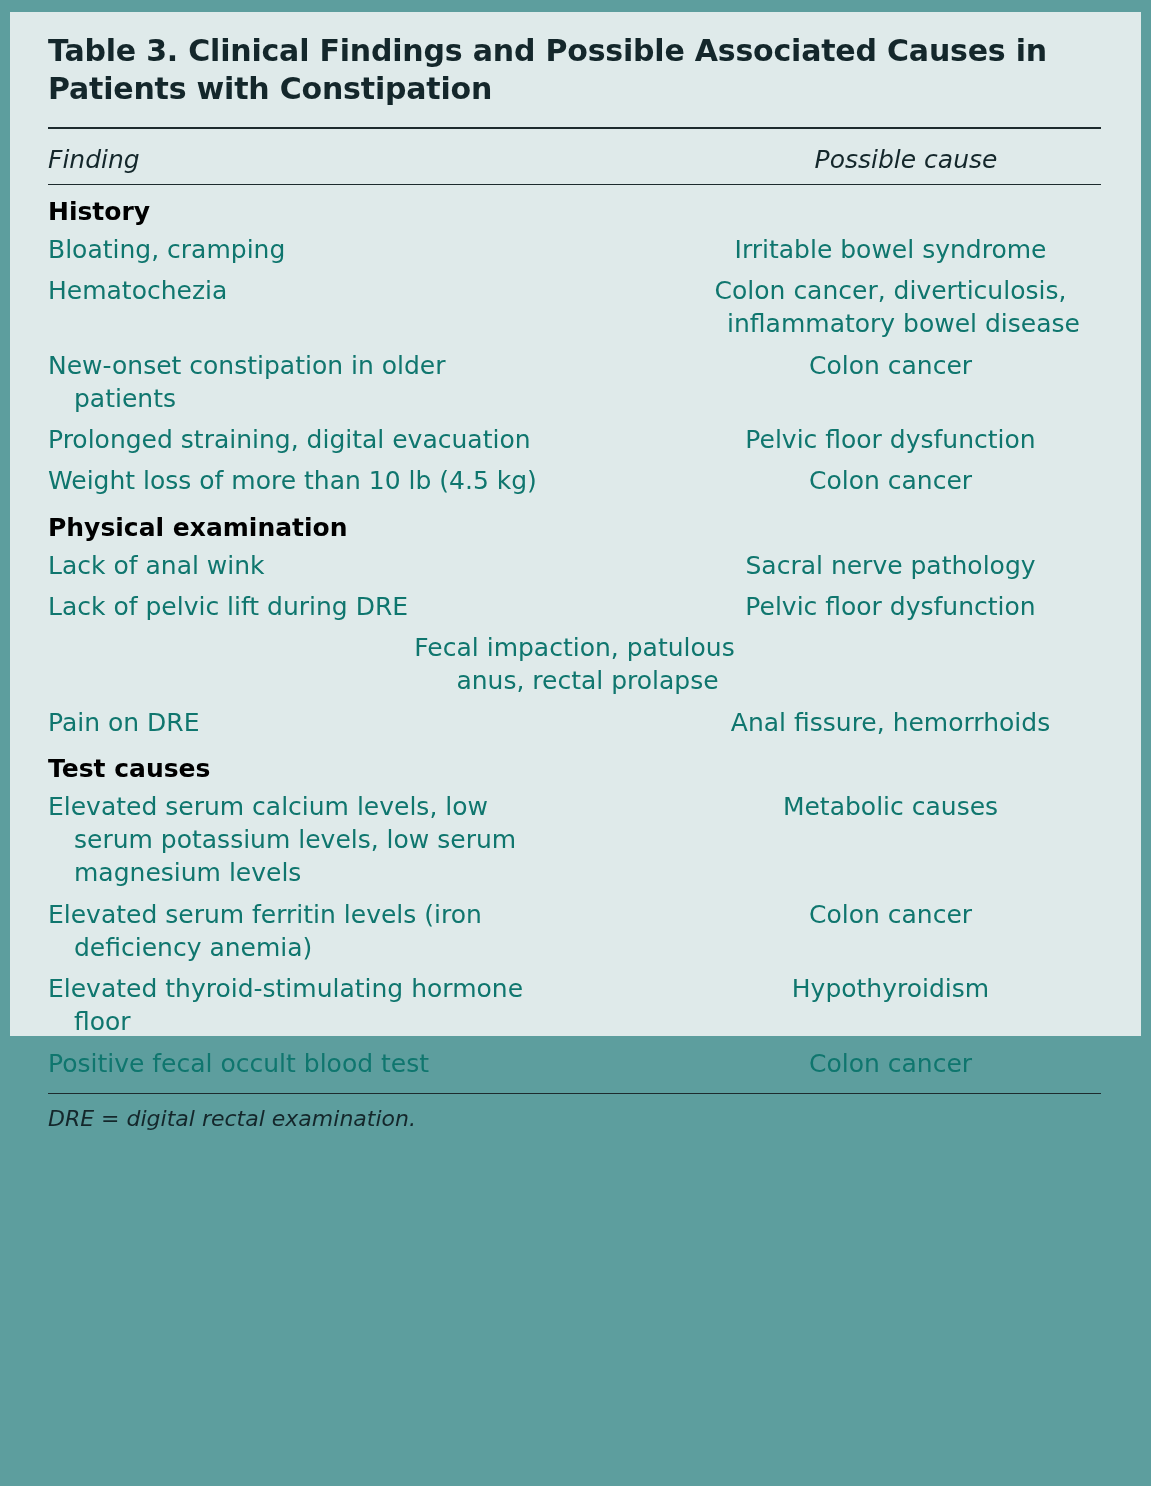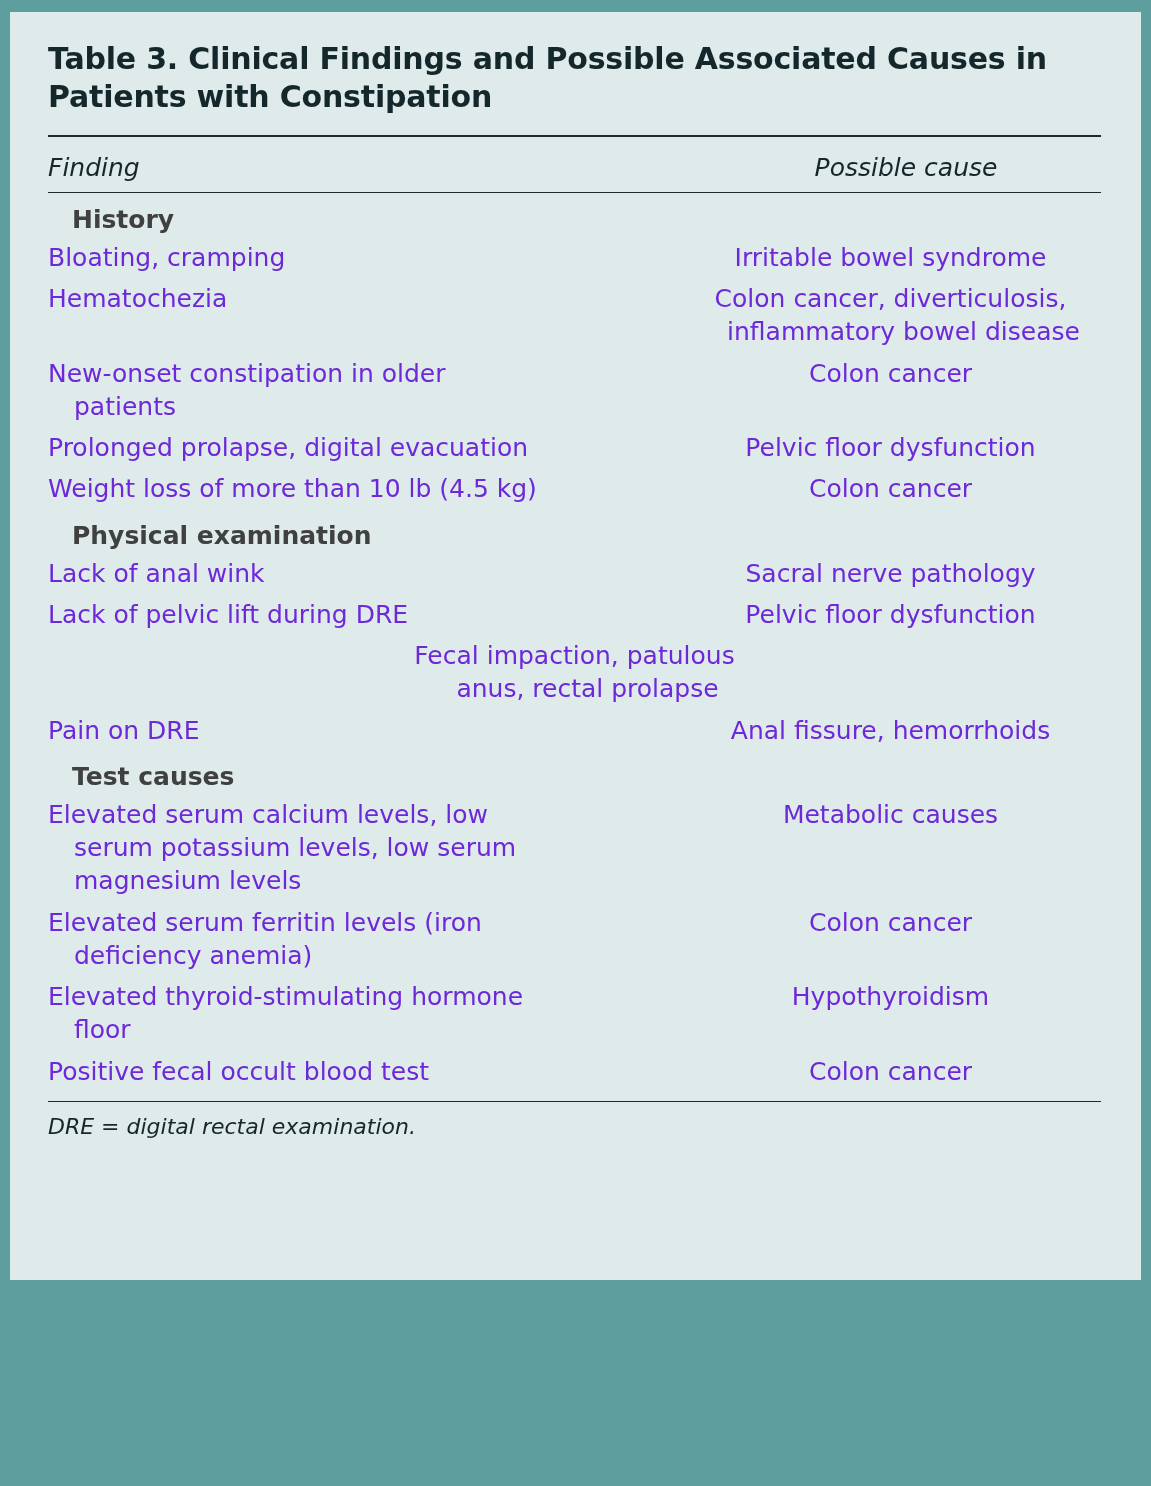--- a/index.html
+++ b/index.html
@@ -11,24 +11,24 @@
     height: 1486px;
     background: #5d9e9e;
     font-family: "DejaVu Sans", sans-serif;
     overflow: hidden;
   }
   .table-card {
     position: absolute;
     left: 10px;
     top: 12px;
     width: 1131px;
-    height: 1268px;
+    height: 1024px;
     background: #dfeaea;
     box-sizing: border-box;
-    padding: 28px 40px 0 38px;
+    padding: 20px 40px 0 38px;
   }
   .table-title {
     font-size: 30px;
     font-weight: bold;
     color: #14272b;
     line-height: 1.28;
     letter-spacing: -0.2px;
     margin: 0 0 0 0;
     max-width: 1060px;
   }
@@ -48,31 +48,30 @@
     font-size: 25px;
     font-style: italic;
     color: #14272b;
   }
   .c1 { width: 632px; flex: 0 0 632px; }
   .c2 { flex: 1 1 auto; text-align: center; }
 
   .section-head {
     font-size: 25px;
     font-weight: bold;
-    color: #404040;
+    color: #000000;
     padding: 12px 0 2px 0;
-    margin-left: 24px;
   }
   .row {
     display: flex;
     padding: 5px 0 3px 0;
   }
   .cell {
     font-size: 25px;
-    color: #6d28d9;
+    color: #0f766e;
     line-height: 1.33;
   }
   .cell .ind {
     display: block;
     padding-left: 26px;
   }
   .footnote {
     font-size: 22px;
     font-style: italic;
     color: #14272b;
@@ -125,21 +124,21 @@
       <span>New-onset constipation in older</span>
       <span class="ind">patients</span>
     </div>
     <div class="cell c2">
       <span>Colon cancer</span>
     </div>
   </div>
 
   <div class="row">
     <div class="cell c1">
-      <span>Prolonged prolapse, digital evacuation</span>
+      <span>Prolonged straining, digital evacuation</span>
     </div>
     <div class="cell c2">
       <span>Pelvic floor dysfunction</span>
     </div>
   </div>
 
   <div class="row">
     <div class="cell c1">
       <span>Weight loss of more than 10 lb (4.5 kg)</span>
     </div>

